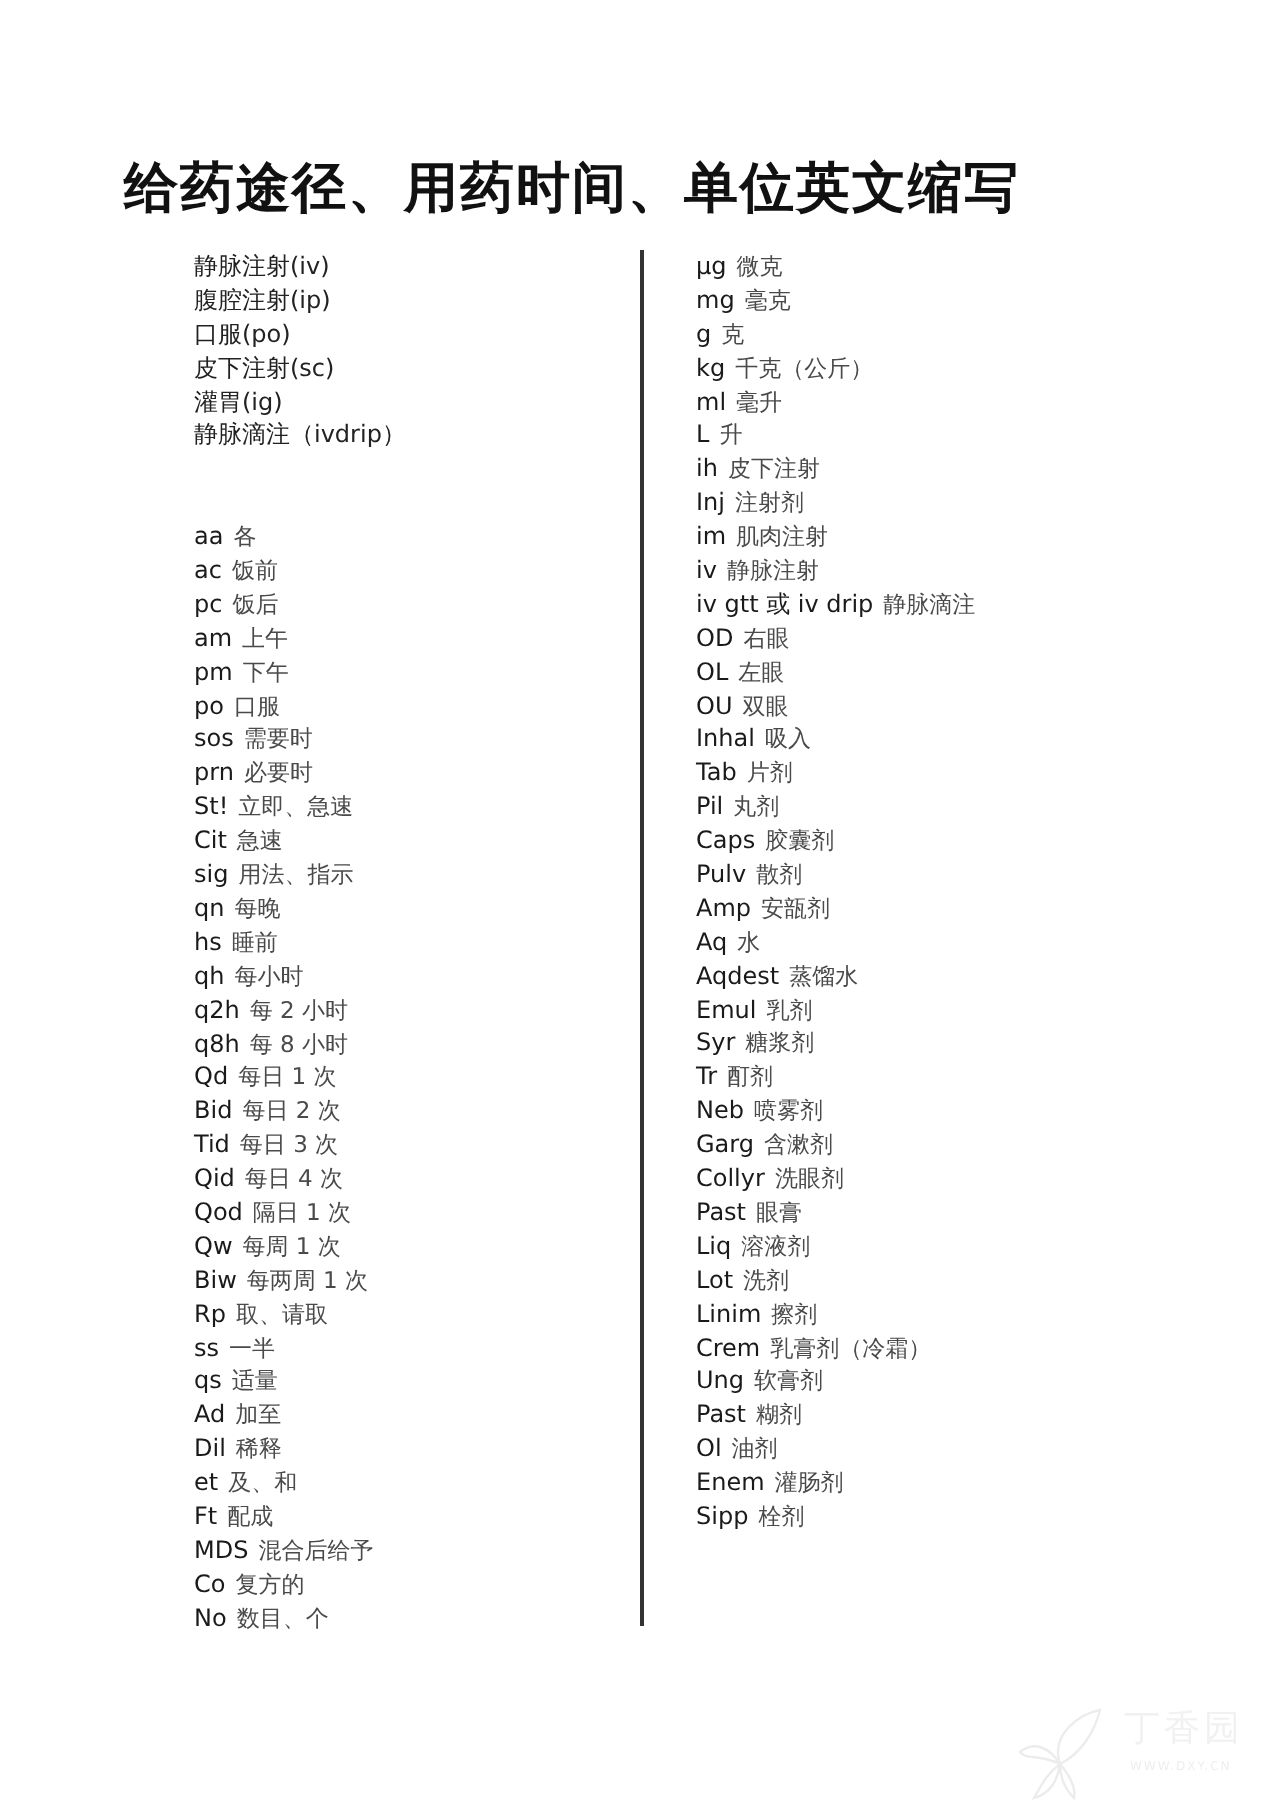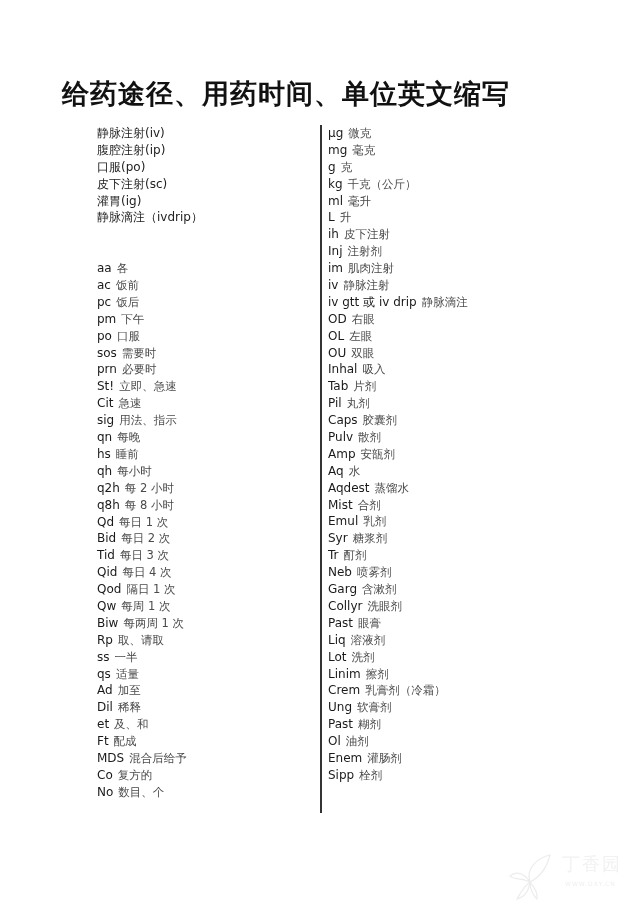--- a/index.html
+++ b/index.html
@@ -8,21 +8,21 @@
     font-family: "DejaVu Sans", "Liberation Sans", sans-serif;
     color: #222222;
   }
   .title {
     position: absolute; left: 0; top: 76px; width: 572px;
     text-align: center; font-size: 27px; font-weight: bold; letter-spacing: 1px;
     font-family: "DejaVu Sans", sans-serif; color: #111111;
   }
   .col { position: absolute; }
   .col-left { left: 97px; top: 125px; width: 210px; }
-  .col-right { left: 328px; top: 125px; width: 240px; }
+  .col-right { left: 348px; top: 125px; width: 240px; }
   .line {
     height: 16.9px; line-height: 16.9px; font-size: 12px; white-space: nowrap;
     color: #222222;
   }
   .line .abbr { color: #1a1a1a; }
   .line .gap { display: inline-block; width: 5px; }
   .line .zh { color: #4a4a4a; font-size: 11.5px; }
   .spacer { height: 33.8px; }
   .divider {
     position: absolute; left: 320px; top: 125px; width: 1.5px; height: 688px;
@@ -53,20 +53,21 @@
       <div class="line route">口服(po)</div>
       <div class="line route">皮下注射(sc)</div>
       <div class="line route">灌胃(ig)</div>
       <div class="line route">静脉滴注（ivdrip）</div>
     </div>
   <div class="spacer"></div>
   <div id="left-terms">
       <div class="line"><span class="abbr">aa</span><span class="gap"></span><span class="zh">各</span></div>
       <div class="line"><span class="abbr">ac</span><span class="gap"></span><span class="zh">饭前</span></div>
       <div class="line"><span class="abbr">pc</span><span class="gap"></span><span class="zh">饭后</span></div>
+      <div class="line"><span class="abbr">am</span><span class="gap"></span><span class="zh">上午</span></div>
       <div class="line"><span class="abbr">pm</span><span class="gap"></span><span class="zh">下午</span></div>
       <div class="line"><span class="abbr">po</span><span class="gap"></span><span class="zh">口服</span></div>
       <div class="line"><span class="abbr">sos</span><span class="gap"></span><span class="zh">需要时</span></div>
       <div class="line"><span class="abbr">prn</span><span class="gap"></span><span class="zh">必要时</span></div>
       <div class="line"><span class="abbr">St!</span><span class="gap"></span><span class="zh">立即、急速</span></div>
       <div class="line"><span class="abbr">Cit</span><span class="gap"></span><span class="zh">急速</span></div>
       <div class="line"><span class="abbr">sig</span><span class="gap"></span><span class="zh">用法、指示</span></div>
       <div class="line"><span class="abbr">qn</span><span class="gap"></span><span class="zh">每晚</span></div>
       <div class="line"><span class="abbr">hs</span><span class="gap"></span><span class="zh">睡前</span></div>
       <div class="line"><span class="abbr">qh</span><span class="gap"></span><span class="zh">每小时</span></div>
@@ -111,21 +112,20 @@
       <div class="line"><span class="abbr">OL</span><span class="gap"></span><span class="zh">左眼</span></div>
       <div class="line"><span class="abbr">OU</span><span class="gap"></span><span class="zh">双眼</span></div>
       <div class="line"><span class="abbr">Inhal</span><span class="gap"></span><span class="zh">吸入</span></div>
       <div class="line"><span class="abbr">Tab</span><span class="gap"></span><span class="zh">片剂</span></div>
       <div class="line"><span class="abbr">Pil</span><span class="gap"></span><span class="zh">丸剂</span></div>
       <div class="line"><span class="abbr">Caps</span><span class="gap"></span><span class="zh">胶囊剂</span></div>
       <div class="line"><span class="abbr">Pulv</span><span class="gap"></span><span class="zh">散剂</span></div>
       <div class="line"><span class="abbr">Amp</span><span class="gap"></span><span class="zh">安瓿剂</span></div>
       <div class="line"><span class="abbr">Aq</span><span class="gap"></span><span class="zh">水</span></div>
       <div class="line"><span class="abbr">Aqdest</span><span class="gap"></span><span class="zh">蒸馏水</span></div>
-      <div class="line"><span class="abbr">Mist</span><span class="gap"></span><span class="zh">合剂</span></div>
       <div class="line"><span class="abbr">Emul</span><span class="gap"></span><span class="zh">乳剂</span></div>
       <div class="line"><span class="abbr">Syr</span><span class="gap"></span><span class="zh">糖浆剂</span></div>
       <div class="line"><span class="abbr">Tr</span><span class="gap"></span><span class="zh">酊剂</span></div>
       <div class="line"><span class="abbr">Neb</span><span class="gap"></span><span class="zh">喷雾剂</span></div>
       <div class="line"><span class="abbr">Garg</span><span class="gap"></span><span class="zh">含漱剂</span></div>
       <div class="line"><span class="abbr">Collyr</span><span class="gap"></span><span class="zh">洗眼剂</span></div>
       <div class="line"><span class="abbr">Past</span><span class="gap"></span><span class="zh">眼膏</span></div>
       <div class="line"><span class="abbr">Liq</span><span class="gap"></span><span class="zh">溶液剂</span></div>
       <div class="line"><span class="abbr">Lot</span><span class="gap"></span><span class="zh">洗剂</span></div>
       <div class="line"><span class="abbr">Linim</span><span class="gap"></span><span class="zh">擦剂</span></div>

